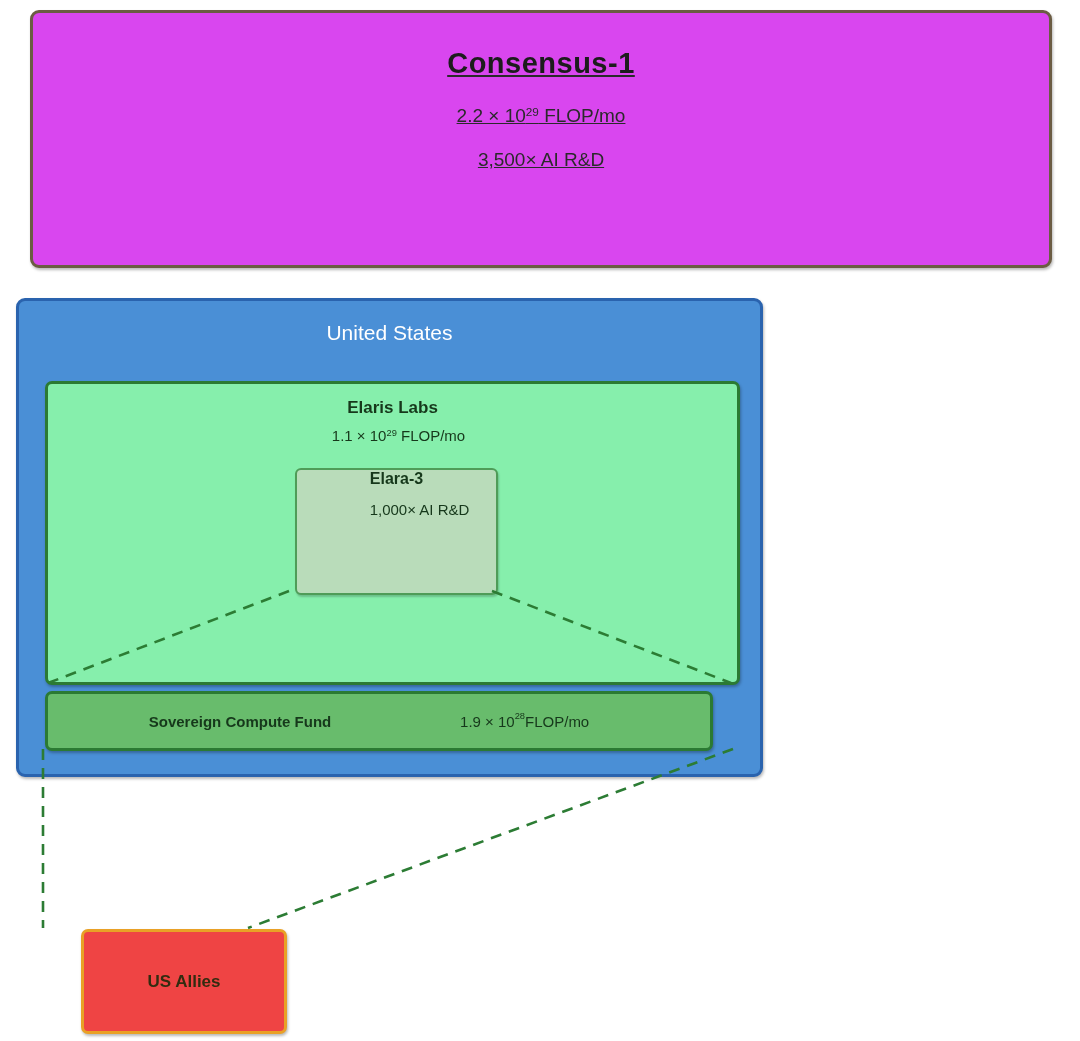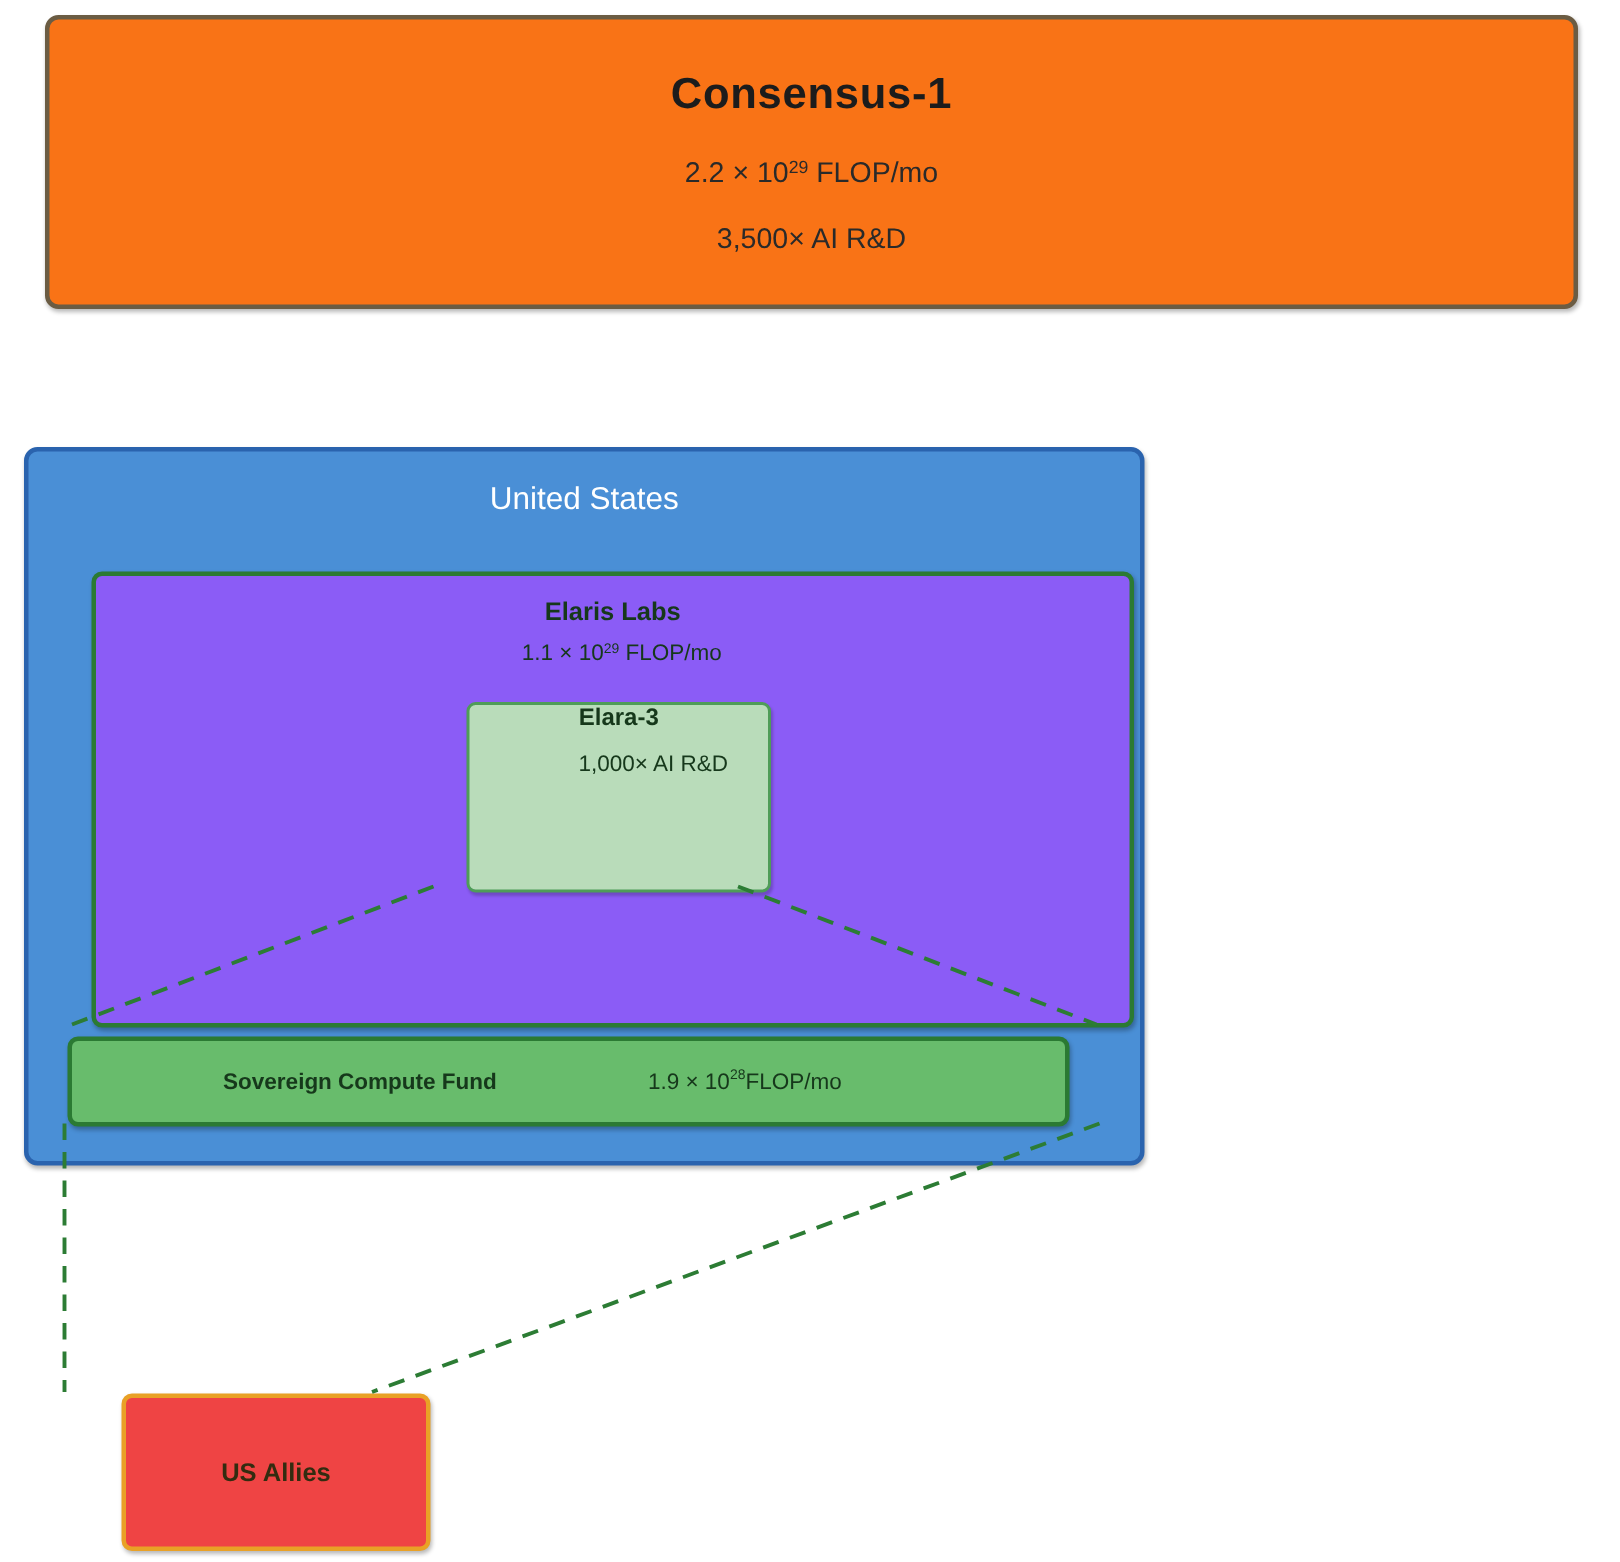--- a/index.html
+++ b/index.html
@@ -11,25 +11,26 @@
     font-family: "Liberation Sans", sans-serif;
     background: #ffffff;
   }
   .box {
     position: absolute;
     box-sizing: border-box;
     border-radius: 9px;
     box-shadow: 1px 2px 3px rgba(0,0,0,0.28);
   }
   .consensus {
-    left: 30px; top: 10px; width: 1022px; height: 196px;
-    background: #f97316;
+    left: 30px; top: 10px; width: 1022px; height: 258px;
+    background: #d946ef;
     border: 3px solid #6b5c43;
     text-align: center;
     color: #2a2a2a;
+    text-decoration: underline;
   }
   .consensus .title-xl {
     margin-top: 34px;
     font-size: 29px;
     font-weight: 700;
     color: #1c1c1c;
     letter-spacing: 0.5px;
   }
   .consensus .line { margin-top: 25px; font-size: 19px; }
   .consensus .line + .line { margin-top: 22px; }
@@ -40,22 +41,22 @@
     border: 3px solid #2a63ae;
   }
   .country-title {
     margin-top: 20px;
     text-align: center;
     font-size: 21px;
     font-weight: 400;
     color: #ffffff;
   }
   .elaris {
-    left: 42px; top: 80px; width: 695px; height: 304px;
-    background: #8b5cf6;
+    left: 26px; top: 80px; width: 695px; height: 304px;
+    background: #86efac;
     border: 3px solid #2b7a33;
     border-radius: 7px;
     text-align: center;
     color: #16381b;
   }
   .inner-title { margin-top: 14px; font-size: 17px; font-weight: 700; }
   .flop-line { margin-top: 9px; font-size: 15px; padding-left: 12px; }
   .exp { font-size: 0.62em; position: relative; top: -0.5em; }
 
   .elara3 {
@@ -77,21 +78,21 @@
     border-radius: 7px;
     color: #16381b;
   }
   .sovereign .sv-title {
     position: absolute; left: 0; top: 0; width: 58%; height: 100%;
     display: flex; align-items: center; justify-content: center;
     font-size: 15px; font-weight: 700;
   }
   .sovereign .sv-flop {
     position: absolute; left: 58%; top: 0; width: 28%; height: 100%;
-    display: flex; align-items: center; justify-content: flex-start;
+    display: flex; align-items: center; justify-content: center;
     font-size: 15px;
   }
 
   .china {
     left: 797px; top: 298px; width: 269px; height: 479px;
     background: #d94a44;
     border: 3px solid #9c2622;
   }
   .deepcent {
     left: 18px; top: 79px; width: 233px; height: 372px;

